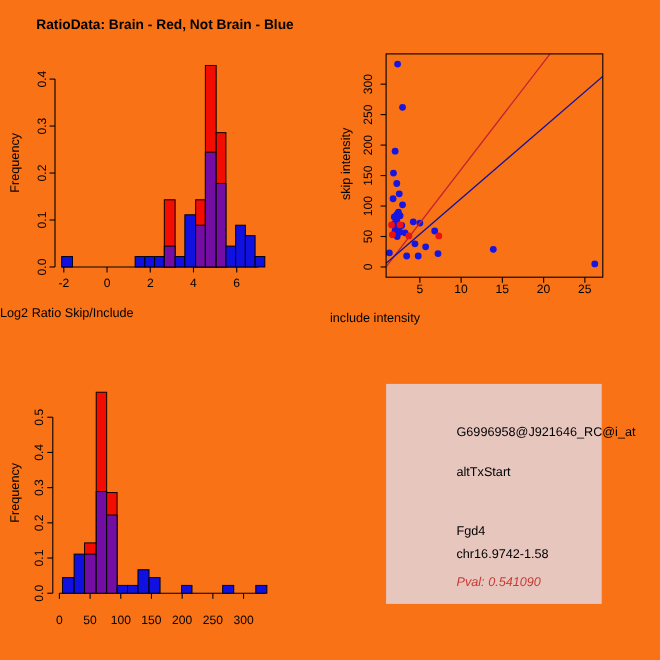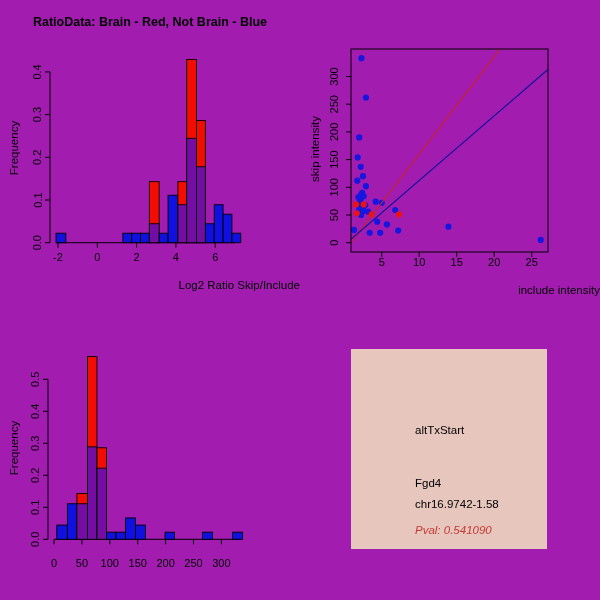--- a/index.html
+++ b/index.html
@@ -1,25 +1,25 @@
 <!DOCTYPE html>
 <html><head>
 <meta charset="utf-8">
 <style>
   html,body{margin:0;padding:0;background:#fff}
-  .figure{position:relative;width:600px;height:600px;background:#a21caf;
+  .figure{position:relative;width:600px;height:600px;background:#f97316;
           font-family:"Liberation Sans",sans-serif;color:#000;overflow:hidden}
   .panel{position:absolute;width:300px;height:300px}
   #panel-ratio{left:0;top:0}
   #panel-scatter{left:300px;top:0}
   #panel-gene{left:0;top:300px}
   #panel-info{left:300px;top:300px}
   .ptitle{position:absolute;left:0;top:15px;width:100%;text-align:center;
           font-weight:bold;font-size:12.5px;white-space:nowrap}
-  .xlab{position:absolute;left:0;width:100%;text-align:right;font-size:11.5px}
+  .xlab{position:absolute;left:0;width:100%;text-align:left;font-size:11.5px}
   .ylab{position:absolute;white-space:nowrap;font-size:11.5px;
         transform:translate(-50%,-50%) rotate(-90deg)}
   svg.plot{position:absolute;left:0;top:0;font-family:"Liberation Sans",sans-serif}
   .infobox{position:absolute;left:51px;top:49px;width:196px;height:200px}
   .infoline{position:absolute;left:64px;font-size:11.5px;white-space:nowrap}
 </style>
 </head>
 <body>
 
 <div class="figure">
@@ -191,20 +191,21 @@
         <rect x="125.424" y="217.95600000000002" width="10.044000000000011" height="21.343999999999994" fill="#1010e0" stroke="#000" stroke-width="0.9"></rect>
         <rect x="135.46800000000002" y="225.092" width="10.043999999999983" height="14.207999999999998" fill="#1010e0" stroke="#000" stroke-width="0.9"></rect>
         <rect x="165.04200000000003" y="232.196" width="9.48599999999999" height="7.104000000000013" fill="#1010e0" stroke="#000" stroke-width="0.9"></rect>
         <rect x="202.42800000000003" y="232.196" width="10.043999999999983" height="7.104000000000013" fill="#1010e0" stroke="#000" stroke-width="0.9"></rect>
         <rect x="232.56" y="232.196" width="10.044000000000011" height="7.104000000000013" fill="#1010e0" stroke="#000" stroke-width="0.9"></rect>
       </svg>
   </section>
 
   <section class="panel" id="panel-info">
     <div class="infobox" style="background: rgb(231, 198, 190);">
+      <div class="infoline" style="top:38px">G6996958@J921646_RC@i_at</div>
       <div class="infoline" style="top:75px">altTxStart</div>
       <div class="infoline" style="top:128px">Fgd4</div>
       <div class="infoline" style="top:149px">chr16.9742-1.58</div>
       <div class="infoline" id="pval-line" style="top: 175px; color: rgb(196, 58, 53); font-style: italic;">Pval: 0.541090</div>
     </div>
   </section>
 
 </div>
 
 </body></html>

